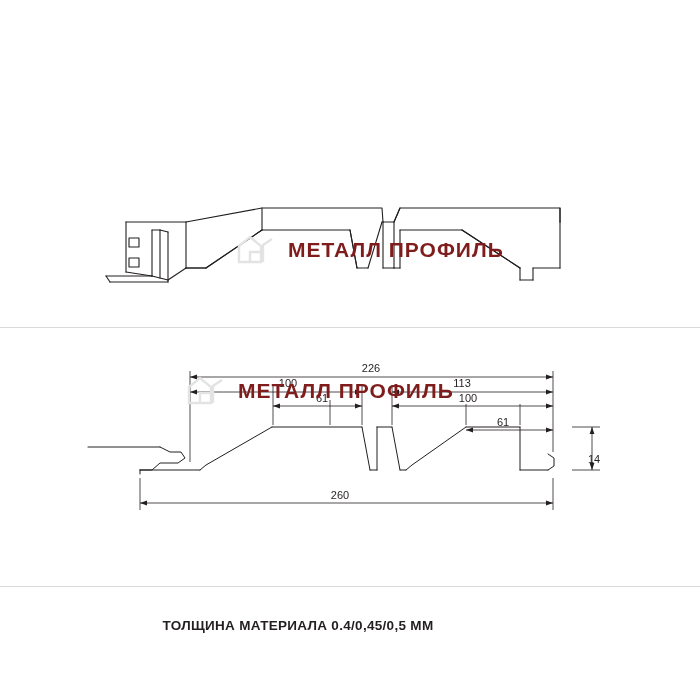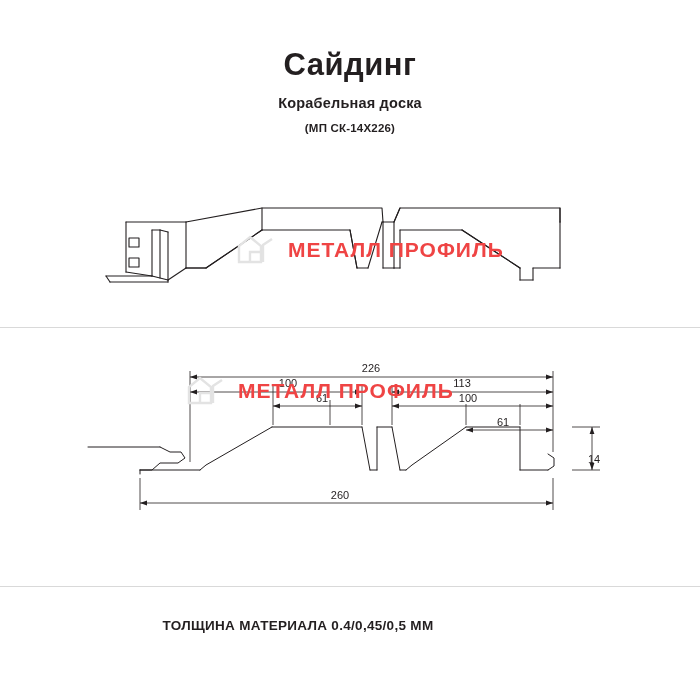--- a/index.html
+++ b/index.html
@@ -53,21 +53,21 @@
   .watermark {
     position: absolute;
     display: flex;
     align-items: center;
     gap: 10px;
     opacity: 1;
     pointer-events: none;
     user-select: none;
   }
   .wm-text {
-    color: #ef4444;
+    color: #7f1d1d;
     font-size: 21px;
     font-weight: bold;
     letter-spacing: 1px;
     white-space: nowrap;
   }
   .wm-logo {
     width: 42px;
     height: 34px;
     position: relative;
   }
@@ -106,25 +106,20 @@
     background: #d9d9d9;
   }
   .divider.top { top: 327px; }
   .divider.bottom { top: 586px; }
 </style>
 </head>
 <body>
 
 <div class="page">
 
-  <div class="header">
-    <div class="title">Сайдинг</div>
-    <div class="subtitle">Корабельная доска</div>
-    <div class="code">(МП СК-14Х226)</div>
-  </div>
 
   <svg class="drawing" width="700" height="700" viewBox="0 0 700 700" style="pointer-events:none;">
     <g fill="none" stroke="#231f20" stroke-width="1.1" stroke-linejoin="round" stroke-linecap="round">
 
       <path d="M126 222 L186 222"></path>
       <path d="M186 222 L262 208 L382 208 L383 222 L394 222 L400 208 L560 208 L560 222"></path>
 
       <path d="M152 230 L152 276"></path>
       <path d="M126 222 L126 272"></path>
       <path d="M126 272 L152 276"></path>

